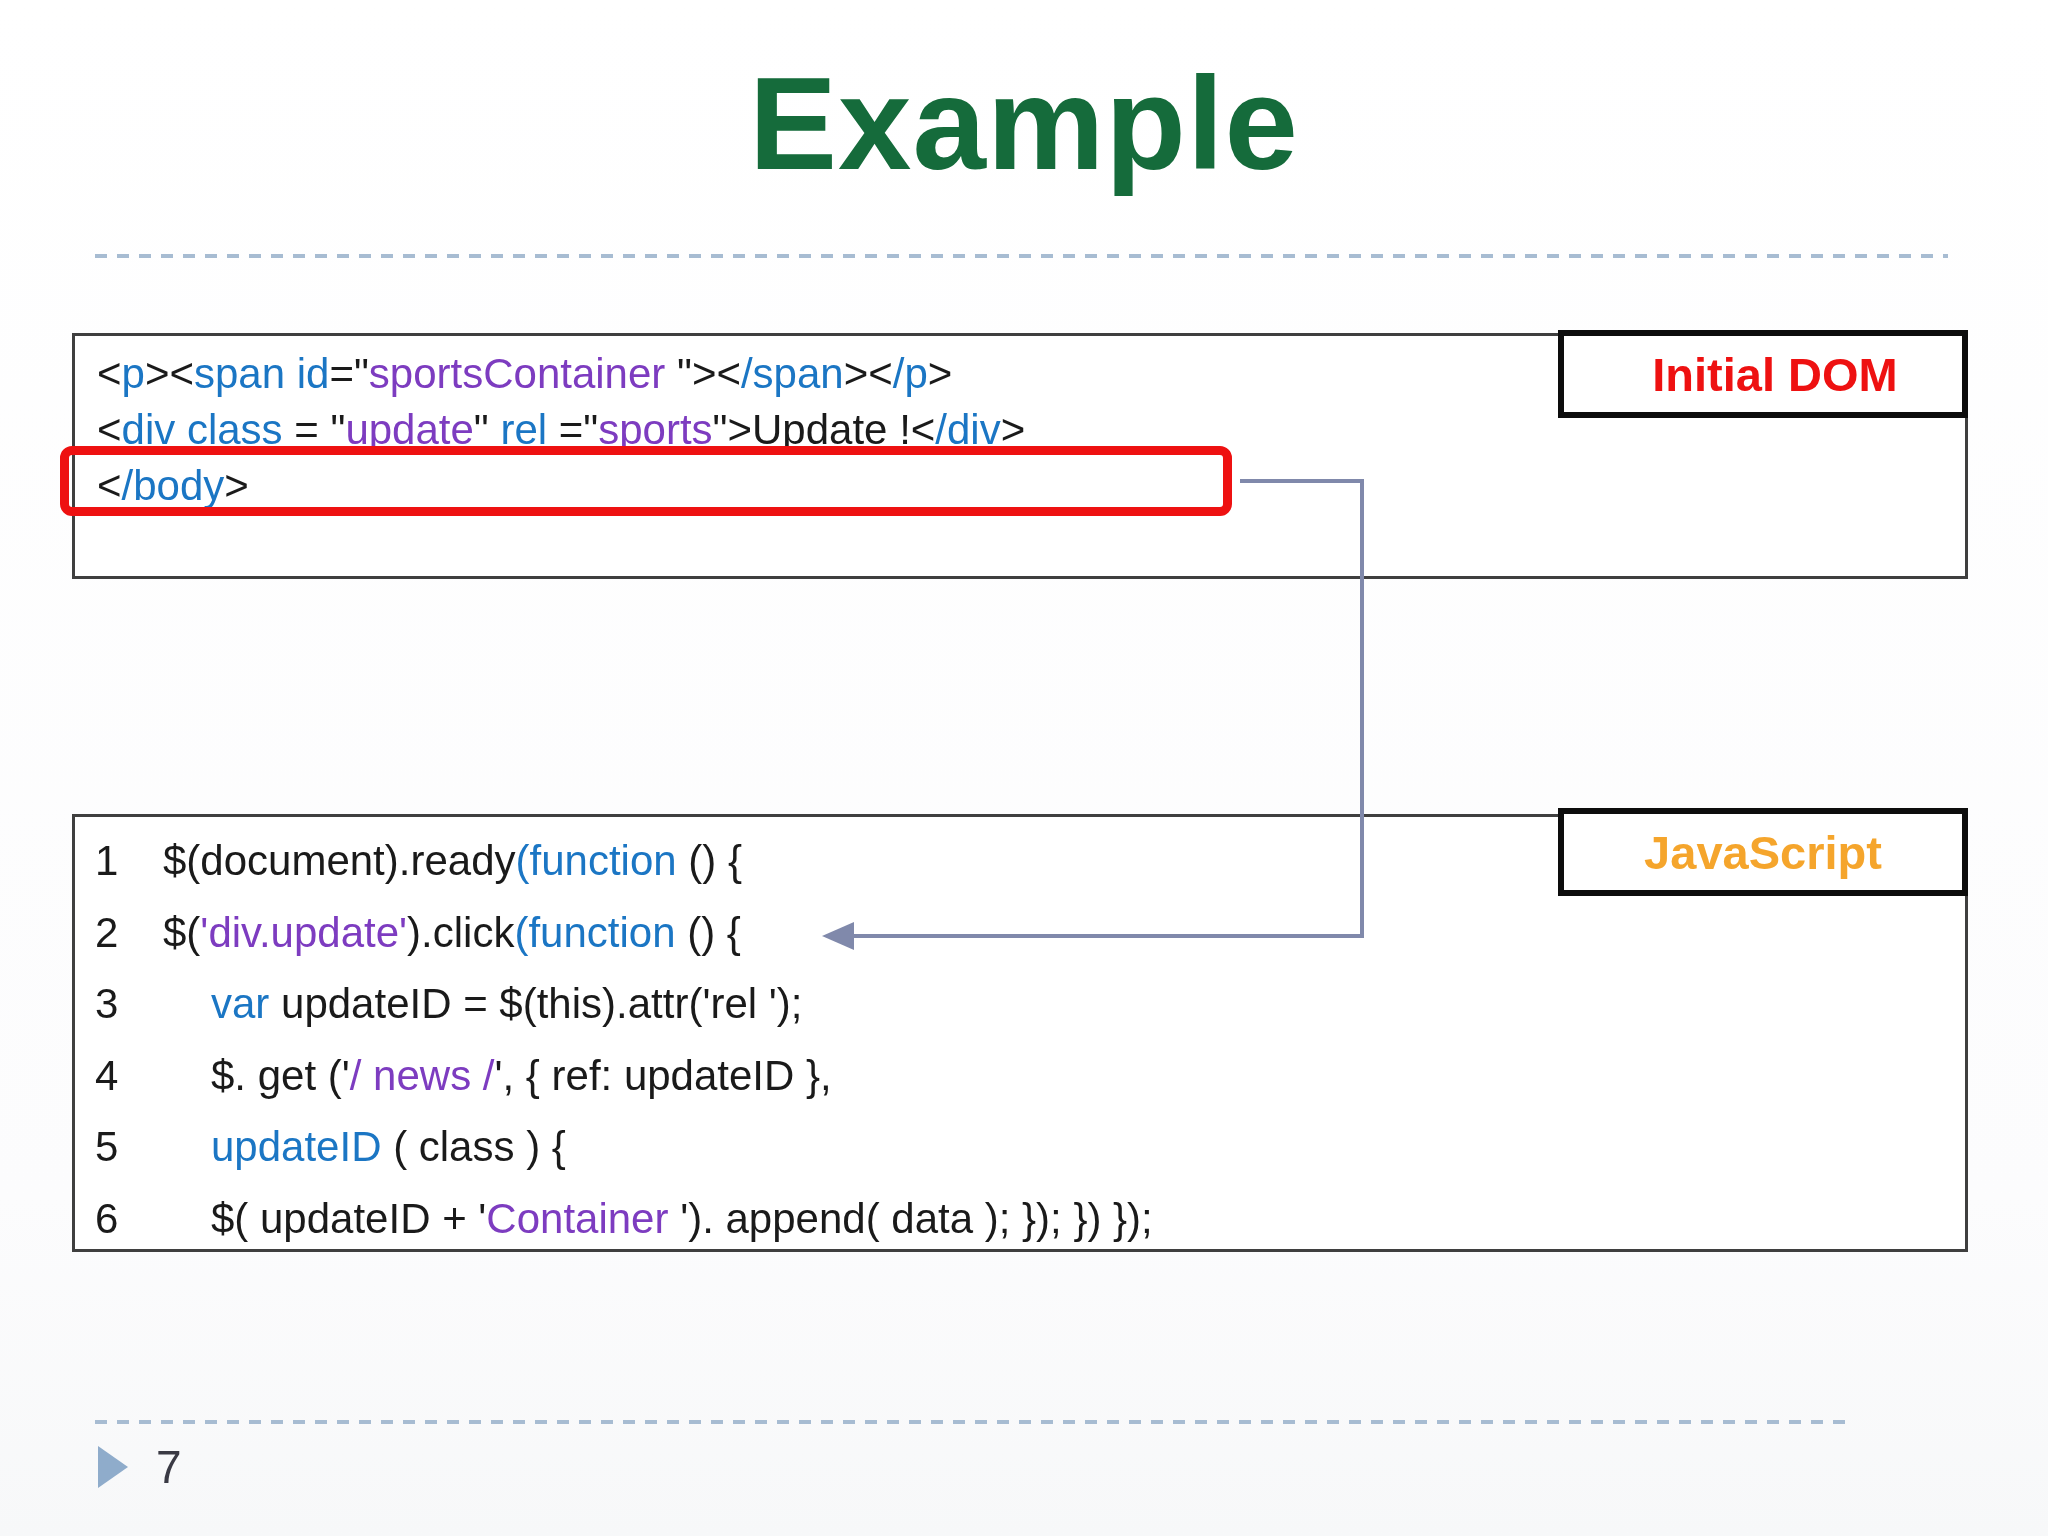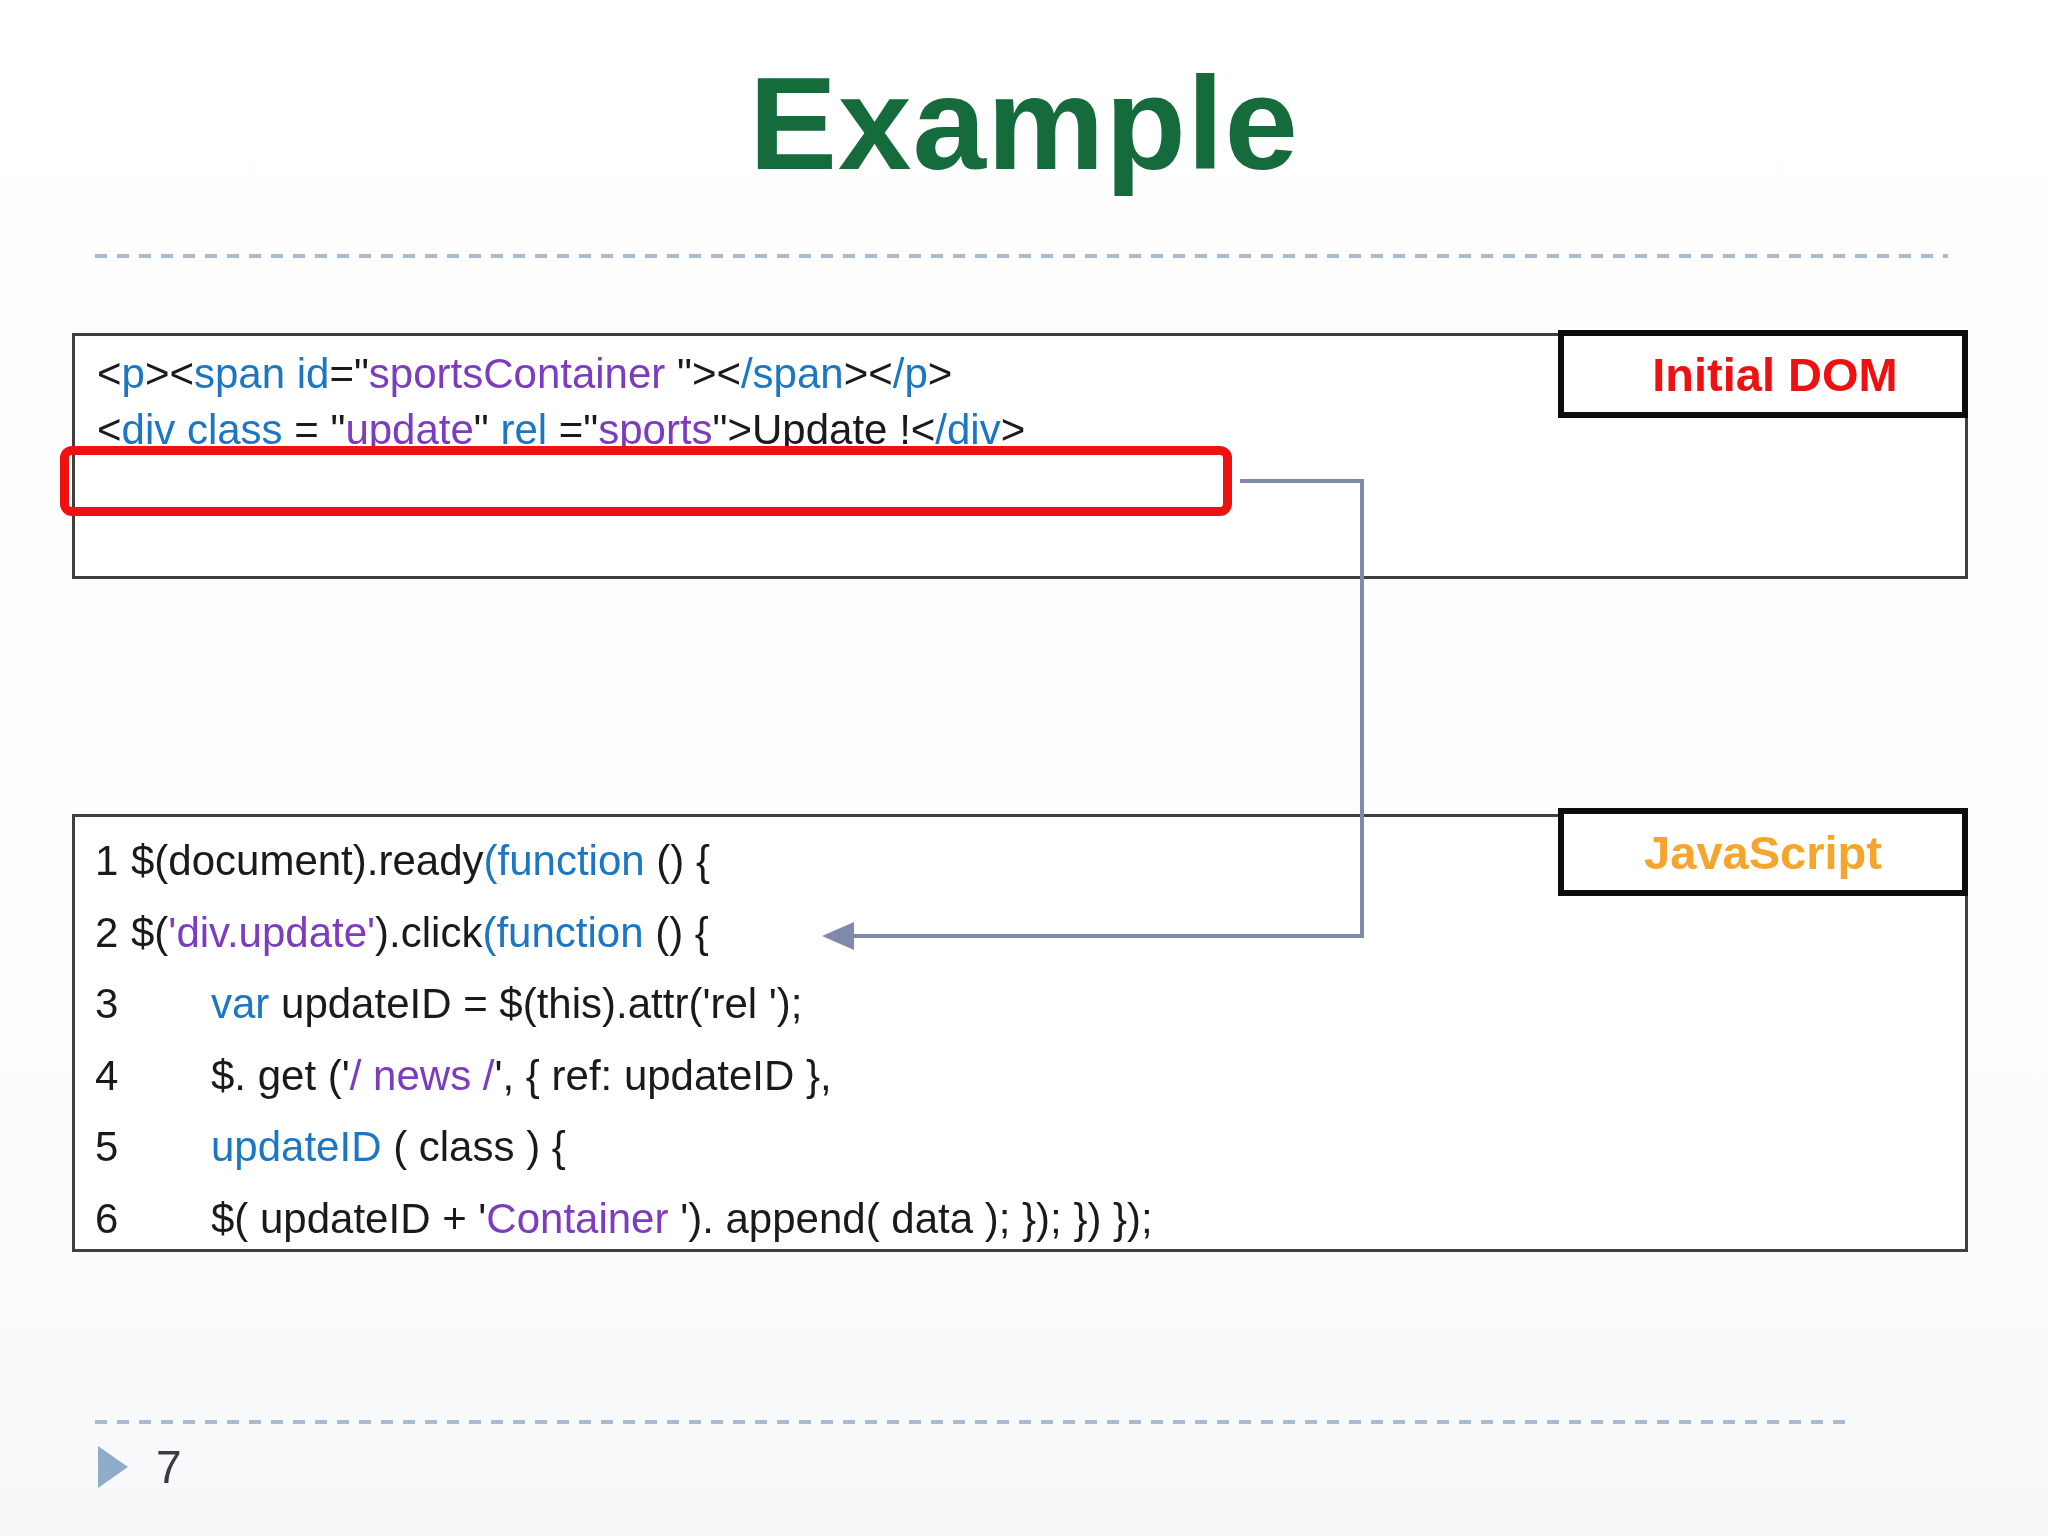--- a/index.html
+++ b/index.html
@@ -36,21 +36,21 @@
   .dom-box{top:333px; height:246px; padding:10px 0 0 22px; line-height:56px;}
   .js-box{top:814px; height:438px; padding:8px 0 0 20px; line-height:71.5px;}
 
   .code-line{white-space:pre;}
   .tok-plain{color:var(--code-black);}
   .tok-blue{color:var(--code-blue);}
   .tok-purple{color:var(--code-purple);}
 
   .js-line{display:flex; white-space:pre;}
   .js-num{width:36px; flex:0 0 36px; color:var(--code-black);}
-  .js-text{margin-left:0;}
+  .js-text{margin-left:32px;}
   .js-line.indent .js-text{margin-left:80px;}
 
   .highlight-box{
     position:absolute; left:60px; top:446px; width:1172px; height:70px;
     border:9px solid var(--highlight-red); border-radius:12px;
     background:transparent; z-index:4; pointer-events:none;
   }
   .tag-label{
     position:absolute; left:1558px; width:410px; height:88px; z-index:6;
     background:#fff; border:6px solid #0d0d0d;
@@ -76,20 +76,21 @@
 </head>
 <body>
 
 <h1 class="slide-title">Example</h1>
 
 <div class="dashed-rule top"></div>
 
 <div class="code-box dom-box" id="dom-code">
     <div class="code-line"><span class="tok-plain">&lt;</span><span class="tok-blue">p</span><span class="tok-plain">&gt;&lt;</span><span class="tok-blue">span id</span><span class="tok-plain">="</span><span class="tok-purple">sportsContainer </span><span class="tok-plain">"&gt;&lt;</span><span class="tok-blue">/span</span><span class="tok-plain">&gt;&lt;</span><span class="tok-blue">/p</span><span class="tok-plain">&gt;</span></div>
     <div class="code-line"><span class="tok-plain">&lt;</span><span class="tok-blue">div class</span><span class="tok-plain"> = "</span><span class="tok-purple">update</span><span class="tok-plain">" </span><span class="tok-blue">rel</span><span class="tok-plain"> ="</span><span class="tok-purple">sports</span><span class="tok-plain">"&gt;Update !&lt;</span><span class="tok-blue">/div</span><span class="tok-plain">&gt;</span></div>
+    <div class="code-line"><span class="tok-plain">&lt;</span><span class="tok-blue">/body</span><span class="tok-plain">&gt;</span></div>
   </div>
 
 <div class="highlight-box"></div>
 
 <div class="tag-label dom">
   <span>Initial DOM</span>
 </div>
 
 <svg class="connector-svg" width="2048" height="1536" viewBox="0 0 2048 1536">
   <polyline points="1240,481 1362,481 1362,936 840,936"></polyline>

